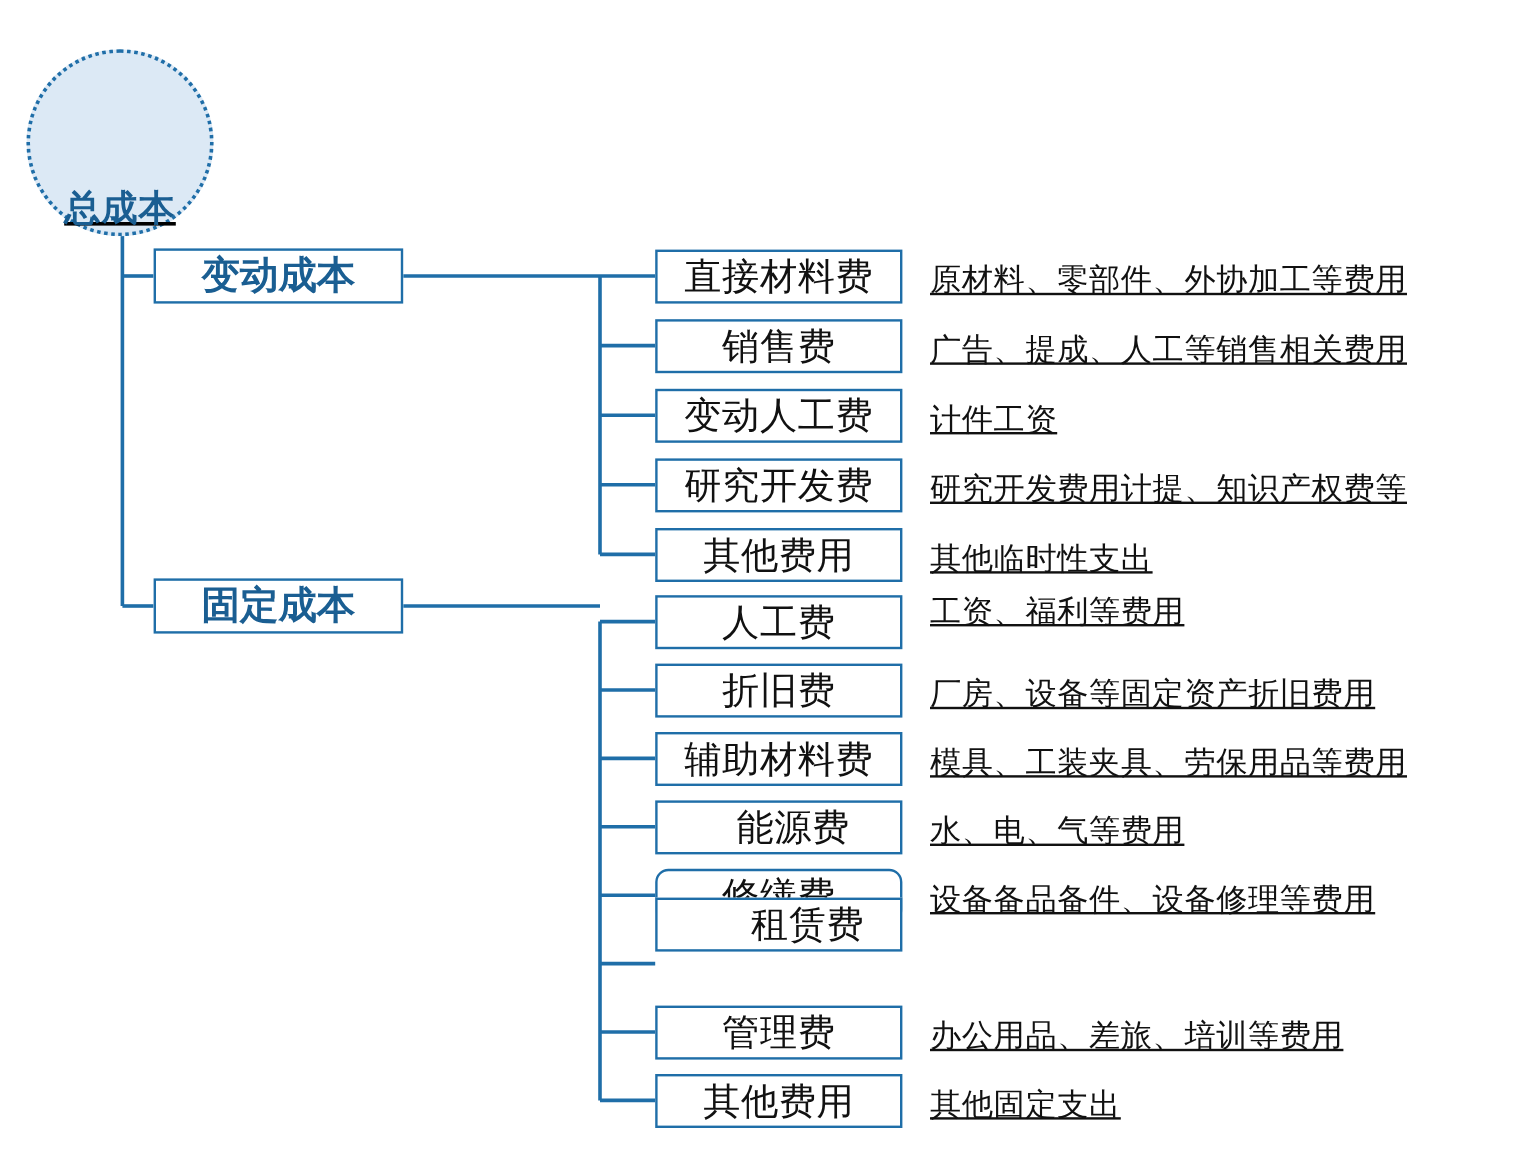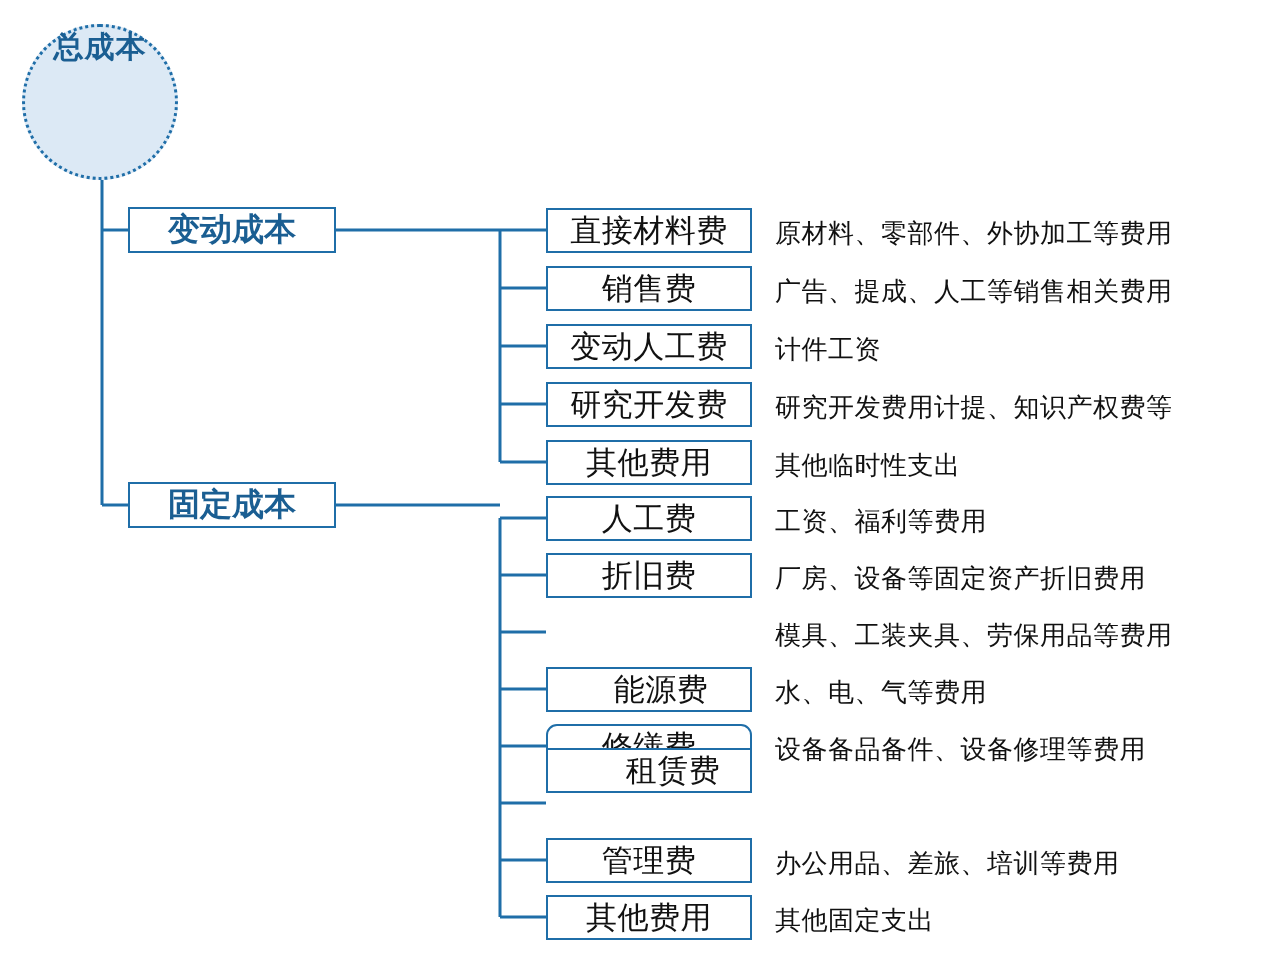--- a/index.html
+++ b/index.html
@@ -23,30 +23,31 @@
     top: 0;
     width: 1272px;
     height: 960px;
     pointer-events: none;
   }
 
   
   .root-node {
     position: absolute;
     left: 22px;
-    top: 24px;
+    top: 41px;
     width: 156px;
     height: 156px;
     border-radius: 50%;
     background: #dce9f5;
     border: 3px dotted #1f6ea8;
     box-sizing: border-box;
     display: flex;
-    align-items: flex-start;
+    align-items: flex-end;
     justify-content: center;
+    text-decoration: underline;
   }
   .root-node .root-label {
     font-size: 30px;
     font-weight: bold;
     color: #1a5e92;
     letter-spacing: 1px;
   }
 
   
   .cat-box {
@@ -86,20 +87,21 @@
   }
 
   
   .desc {
     position: absolute;
     left: 775px;
     font-size: 26px;
     color: #111111;
     white-space: nowrap;
     letter-spacing: 0.5px;
+    text-decoration: underline;
   }
 </style>
 </head>
 <body>
 
 <div id="canvas">
 
   <svg id="wires" viewBox="0 0 1272 960">
 
     <path d="M102,180 L102,505" fill="none" stroke="#1f6ea8" stroke-width="3"></path>
@@ -161,27 +163,30 @@
   <div class="desc" style="top:390px;">研究开发费用计提、知识产权费等</div>
 
   <div class="item-box" style="top:440px;">
     <span class="item-label">其他费用</span>
   </div>
   <div class="desc" style="top:448px;">其他临时性支出</div>
 
   <div class="item-box" style="top:496px;">
     <span class="item-label">人工费</span>
   </div>
-  <div class="desc" style="top:504px;">工资、福利等费用</div>
+  <div class="desc" style="top:492px;">工资、福利等费用</div>
 
   <div class="item-box" style="top:553px;">
     <span class="item-label">折旧费</span>
   </div>
   <div class="desc" style="top:561px;">厂房、设备等固定资产折旧费用</div>
 
+  <div class="item-box" style="top:610px;">
+    <span class="item-label">辅助材料费</span>
+  </div>
   <div class="desc" style="top:618px;">模具、工装夹具、劳保用品等费用</div>
 
   <div class="item-box" style="top:667px;padding-left:24px;">
     <span class="item-label">能源费</span>
   </div>
   <div class="desc" style="top:675px;">水、电、气等费用</div>
 
   <div class="item-box" style="top:724px;border-radius:11px;">
     <span class="item-label">修缮费</span>
   </div>

